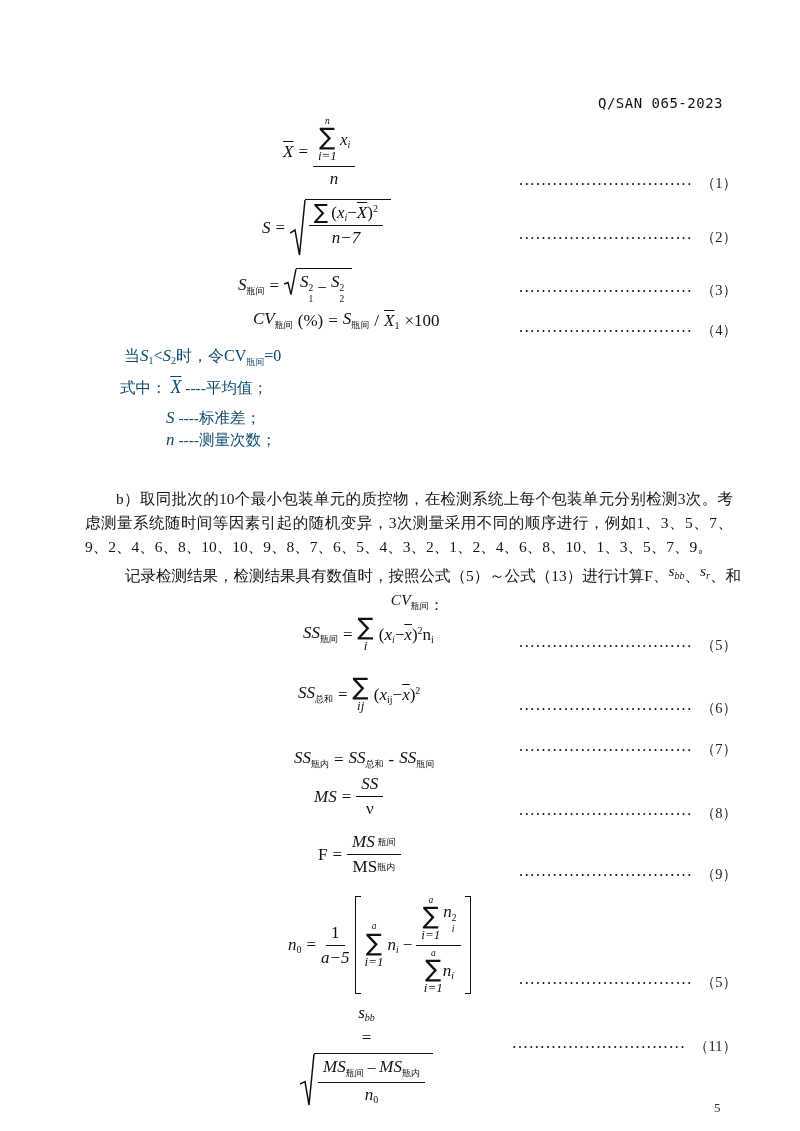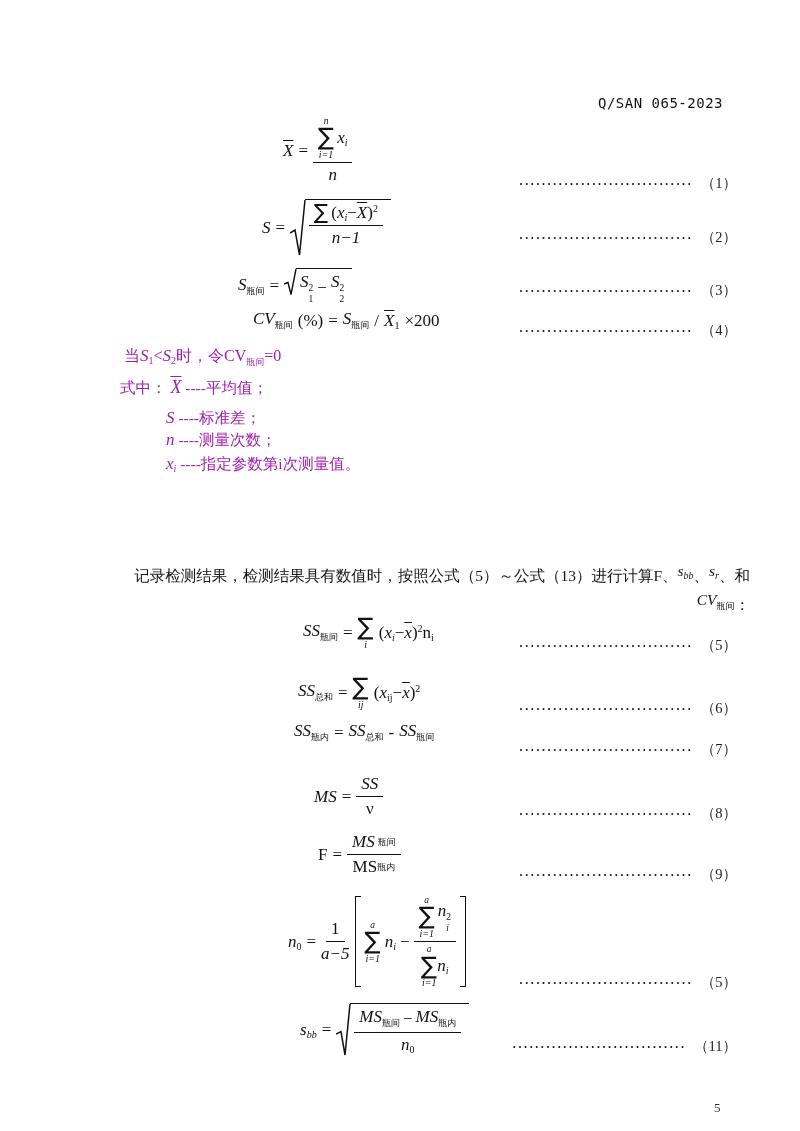--- a/index.html
+++ b/index.html
@@ -6,38 +6,38 @@
   html,body { margin:0; padding:0; background:#ffffff; }
   .page {
     position:relative; width:800px; height:1131px; background:#fff;
     font-family:"Liberation Serif", serif; color:#151515; overflow:hidden;
   }
   .hdr {
     position:absolute; top:95px; right:77px;
     font-family:"DejaVu Sans Mono", monospace; font-size:14px; color:#111; letter-spacing:0.5px;
   }
   
-  .txt { position:absolute; font-size:15.5px; color:#a21caf; white-space:nowrap; }
+  .txt { position:absolute; font-size:15.5px; color:#0c4a6e; white-space:nowrap; }
   .para { position:absolute; margin:0; font-size:15.5px; line-height:24px; text-align:justify; text-indent:2em; color:#151515; }
   .pageno { position:absolute; font-size:13px; color:#333; }
   
   .fm { position:absolute; display:flex; align-items:center; gap:5px; font-size:17px; color:#111; white-space:nowrap; }
   .it { font-style:italic; }
   .up { font-style:normal; }
   .bar { text-decoration:overline; }
   .tk { display:inline-block; }
   sub { font-size:10px; vertical-align:-3px; font-style:italic; }
   sup { font-size:10px; vertical-align:6px; font-style:normal; }
   sub.cn { font-size:9px; font-style:normal; vertical-align:-4px; letter-spacing:0; }
   .frac { display:inline-flex; flex-direction:column; align-items:center; vertical-align:middle; }
   .fr-num { display:flex; align-items:center; justify-content:center; gap:3px; padding:0 5px 2px; border-bottom:1.3px solid #111; }
   .fr-den { display:flex; align-items:center; justify-content:center; padding-top:2px; }
   .sum { display:inline-flex; flex-direction:column; align-items:center; line-height:1; }
   .s-top { font-size:9.5px; line-height:1.1; font-style:italic; }
-  .s-bot { font-size:10px; line-height:1.1; font-style:italic; }
+  .s-bot { font-size:13px; line-height:1.1; font-style:italic; }
   .s-sig { font-size:24px; line-height:0.95; font-style:normal; font-family:"DejaVu Sans", sans-serif; }
   .s-sig.solo { font-size:21px; }
   .sqrt { display:inline-flex; align-items:flex-start; }
   .sqrt svg { flex:none; margin-right:-1px; }
   .rt-body { border-top:1.5px solid #111; padding:3px 8px 0 4px; display:inline-flex; align-items:center; gap:4px; }
   .ss { display:inline-flex; flex-direction:column; align-items:flex-start; line-height:1; vertical-align:-4px; }
   .ss span { font-size:9.5px; line-height:1.15; }
   .brkgrp { display:inline-flex; align-items:center; }
   .brk { width:6px; align-self:stretch; margin:1px 0; }
   .brk-l { border-left:1.6px solid #111; border-top:1.6px solid #111; border-bottom:1.6px solid #111; margin-right:4px; }
@@ -81,21 +81,21 @@
     <span class="sqrt">
       <svg width="16" height="58" viewBox="0 0 16 58">
           <path d="M0 34 L5 31 L9.5 56 L15 1" fill="none" stroke="#111" stroke-width="1.5"></path>
         </svg>
       <span class="rt-body">
         <span class="frac">
           <span class="fr-num">
             <span class="s-sig solo">∑</span>
             <span class="tk"><span class="up">(</span><span class="it">x</span><sub>i</sub><span class="up">−</span><span class="it bar">X</span><span class="up">)</span><sup>2</sup></span>
           </span>
-          <span class="fr-den it">n−1</span>
+          <span class="fr-den it">n−7</span>
         </span>
       </span>
     </span>
   </div>
   <div class="eq-ref" style="top:228px;">
     <span class="dots">·······························</span>
     <span class="eq-num">（2）</span>
   </div>
 
   <div class="fm" style="left:238px; top:268px;">
@@ -123,21 +123,21 @@
     <span class="eq-num">（3）</span>
   </div>
 
   <div class="fm" style="left:253px; top:309px;">
     <span class="tk"><span class="it">CV</span><sub class="cn">瓶间</sub></span>
     <span class="up">(%)</span>
     <span class="up">=</span>
     <span class="tk"><span class="it">S</span><sub class="cn">瓶间</sub></span>
     <span class="up">/</span>
     <span class="tk"><span class="it bar">X</span><sub class="up">1</sub></span>
-    <span class="up">×200</span>
+    <span class="up">×100</span>
   </div>
   <div class="eq-ref" style="top:321px;">
     <span class="dots">·······························</span>
     <span class="eq-num">（4）</span>
   </div>
 
   <div class="txt" style="left:124px; top:346px; font-size:16px;">
     <span>当</span><span class="it" style="font-size:17px;">S</span><sub class="up">1</sub><span>&lt;</span><span class="it" style="font-size:17px;">S</span><sub class="up">2</sub><span>时，令</span><span class="up">CV</span><sub class="cn">瓶间</sub><span>=0</span>
   </div>
 
@@ -147,27 +147,24 @@
     <span>----平均值；</span>
   </div>
   <div class="txt" style="left:166px; top:408px;text-align:right;">
     <span class="it" style="font-size:17px;">S</span>
     <span>----标准差；</span>
   </div>
   <div class="txt" style="left:166px; top:430px;">
     <span class="it" style="font-size:17px;">n</span>
     <span>----测量次数；</span>
   </div>
-  <div class="txt" style="left:166px; top:454px;">
-    <span class="it" style="font-size:17px;">x</span><sub>i</sub>
-    <span>----指定参数第i次测量值。</span>
-  </div>
-
-
-  <p class="para" style="left:85px; top:564px; width:665px; text-align:right;">
+
+  <p class="para" style="left:85px; top:487px; width:648px;">b）取同批次的10个最小包装单元的质控物，在检测系统上每个包装单元分别检测3次。考虑测量系统随时间等因素引起的随机变异，3次测量采用不同的顺序进行，例如1、3、5、7、9、2、4、6、8、10、10、9、8、7、6、5、4、3、2、1、2、4、6、8、10、1、3、5、7、9。</p>
+
+  <p class="para" style="left:85px; top:564px; width:665px; text-align:center;">
     <span>记录检测结果，检测结果具有数值时，按照公式（5）～公式（13）进行计算F、</span><span class="raised"><span class="it">s</span><sub>bb</sub></span><span>、</span><span class="raised"><span class="it">s</span><sub>r</sub></span><span>、和</span><span class="raised"><span class="it">CV</span><sub class="cn">瓶间</sub></span><span>：</span>
   </p>
 
   <div class="fm" style="left:303px; top:616px;">
     <span class="tk"><span class="it">SS</span><sub class="cn">瓶间</sub></span>
     <span class="up">=</span>
     <span class="sum">
       <span class="s-sig">∑</span>
       <span class="s-bot up">i</span>
     </span>
@@ -185,21 +182,21 @@
       <span class="s-sig">∑</span>
       <span class="s-bot up">ij</span>
     </span>
     <span class="tk"><span class="up">(</span><span class="it">x</span><sub class="up">ij</sub><span class="up">−</span><span class="it bar">x</span><span class="up">)</span><sup>2</sup></span>
   </div>
   <div class="eq-ref" style="top:699px;">
     <span class="dots">·······························</span>
     <span class="eq-num">（6）</span>
   </div>
 
-  <div class="fm" style="left:294px; top:721px;text-align:center;">
+  <div class="fm" style="left:294px; top:748px;text-align:center;">
     <span class="tk"><span class="it">SS</span><sub class="cn">瓶内</sub></span>
     <span class="up">=</span>
     <span class="tk"><span class="it">SS</span><sub class="cn">总和</sub></span>
     <span class="up">-</span>
     <span class="tk"><span class="it">SS</span><sub class="cn">瓶间</sub></span>
   </div>
   <div class="eq-ref" style="top:740px;">
     <span class="dots">·······························</span>
     <span class="eq-num">（7）</span>
   </div>
@@ -274,21 +271,21 @@
         </span>
       </span>
       <span class="brk brk-r"></span>
     </span>
   </div>
   <div class="eq-ref" style="top:973px;">
     <span class="dots">·······························</span>
     <span class="eq-num">（5）</span>
   </div>
 
-  <div class="fm" style="left:300px; top:1003px;">
+  <div class="fm" style="left:300px; top:1003px;flex-direction:column;">
     <span class="tk"><span class="it">s</span><sub>bb</sub></span>
     <span class="up">=</span>
     <span class="sqrt">
       <svg width="15" height="54" viewBox="0 0 15 54">
           <path d="M0 31 L5 28.5 L9 52 L14 1" fill="none" stroke="#111" stroke-width="1.5"></path>
         </svg>
       <span class="rt-body">
         <span class="frac">
           <span class="fr-num">
             <span class="tk"><span class="it">MS</span><sub class="cn">瓶间</sub></span>

